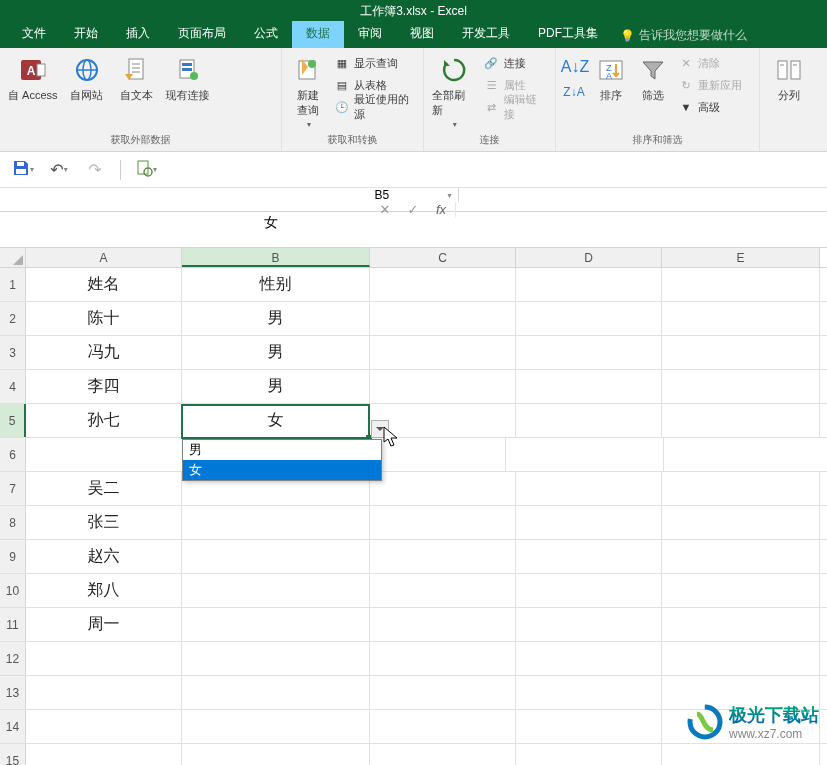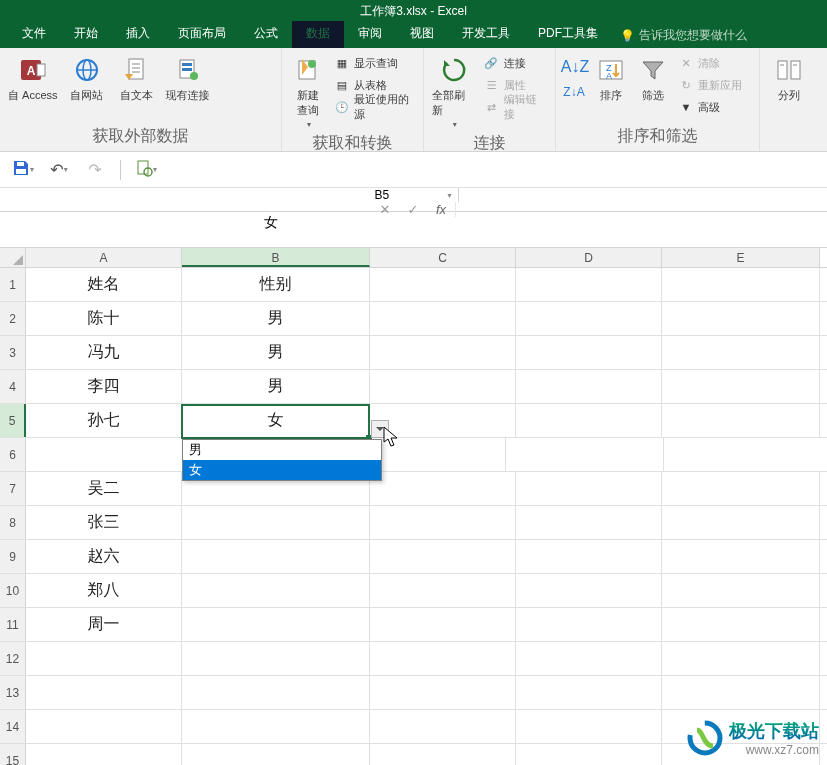--- a/index.html
+++ b/index.html
@@ -5,28 +5,28 @@
   * { box-sizing: border-box; margin: 0; padding: 0; font-family: "Microsoft YaHei", "Segoe UI", sans-serif; }
   body { width: 827px; height: 765px; background: #fff; overflow: hidden; position: relative; }
 
   
   .title-bar { height: 22px; background: #0c6332; display: flex; align-items: center; justify-content: center; }
   .title-bar .title { color: #fff; font-size: 12px; }
 
   
   .menu-tabs { height: 26px; background: #0c6332; display: flex; align-items: flex-end; padding-left: 8px; }
   .menu-tab { color: #fff; font-size: 12px; padding: 4px 14px 6px; cursor: pointer; }
-  .menu-tab.active { background: #0f172a; color: #217346; }
+  .menu-tab.active { background: #7dd3fc; color: #217346; }
   .tell-me { color: #c0d8c7; font-size: 12px; margin-left: 8px; display: flex; align-items: center; gap: 4px; padding-bottom: 4px; }
 
   
   .ribbon { height: 104px; background: #f1f1f1; border-bottom: 1px solid #d4d4d4; display: flex; }
   .ribbon-group { border-right: 1px solid #e1e1e1; display: flex; flex-direction: column; }
   .ribbon-group-content { flex: 1; display: flex; align-items: flex-start; padding: 4px 4px 0; }
-  .ribbon-group-label { font-size: 16px; color: #666; text-align: center; padding: 2px 0 4px; }
+  .ribbon-group-label { font-size: 10px; color: #666; text-align: center; padding: 2px 0 4px; }
   .ribbon-btn { display: flex; flex-direction: column; align-items: center; padding: 2px 4px; cursor: pointer; font-size: 11px; color: #3b3b3b; gap: 2px; min-width: 50px; }
   .ribbon-btn .icon { width: 32px; height: 32px; display: flex; align-items: center; justify-content: center; }
   .ribbon-btn-small { display: flex; align-items: center; gap: 4px; font-size: 11px; color: #3b3b3b; padding: 2px 4px; cursor: pointer; height: 22px; }
   .ribbon-btn-small.disabled { color: #aaa; }
   .small-icon { width: 16px; height: 16px; display: flex; align-items: center; justify-content: center; flex-shrink: 0; }
   .col { display: flex; flex-direction: column; }
   .dropdown-caret::after { content: "▾"; font-size: 8px; color: #666; margin-left: 2px; }
 
   
   .qat { height: 36px; background: #fff; border-bottom: 1px solid #e1e1e1; display: flex; align-items: center; padding: 0 12px; gap: 14px; }
@@ -65,21 +65,21 @@
 
   
   .dv-list { position: absolute; background: #fff; border: 1px solid #808080; font-size: 13px; z-index: 10; box-shadow: 2px 2px 4px rgba(0,0,0,0.2); }
   .dv-item { padding: 1px 6px; cursor: pointer; }
   .dv-item.selected { background: #0078d7; color: #fff; }
 
   
   .cursor { position: absolute; z-index: 20; font-size: 16px; color: #000; pointer-events: none; }
 
   
-  .watermark { position: absolute; right: 8px; bottom: 8px; display: flex; align-items: center; gap: 6px; font-size: 18px; font-weight: bold; z-index: 30; text-align: right; }
+  .watermark { position: absolute; right: 8px; bottom: 24px; display: flex; align-items: center; gap: 6px; font-size: 18px; font-weight: bold; z-index: 30; }
   .watermark .wm-text { background: linear-gradient(#0a7, #06a); -webkit-background-clip: text; color: transparent; }
   .watermark .wm-url { font-size: 12px; color: #888; display: block; font-weight: normal; }
 </style>
 </head>
 <body>
 
 <div class="title-bar">
   <span class="title">工作簿3.xlsx - Excel</span>
 </div>
 

